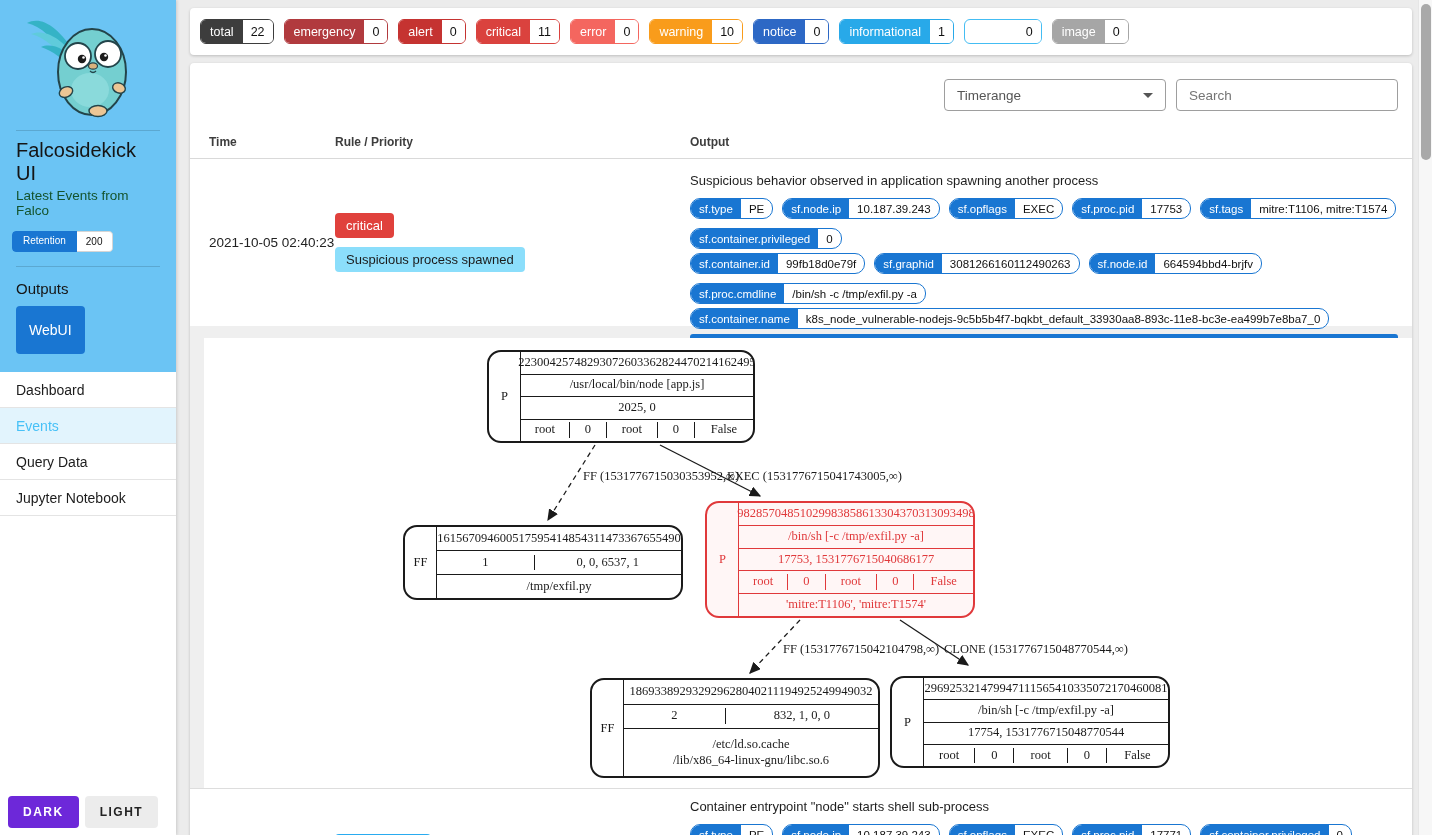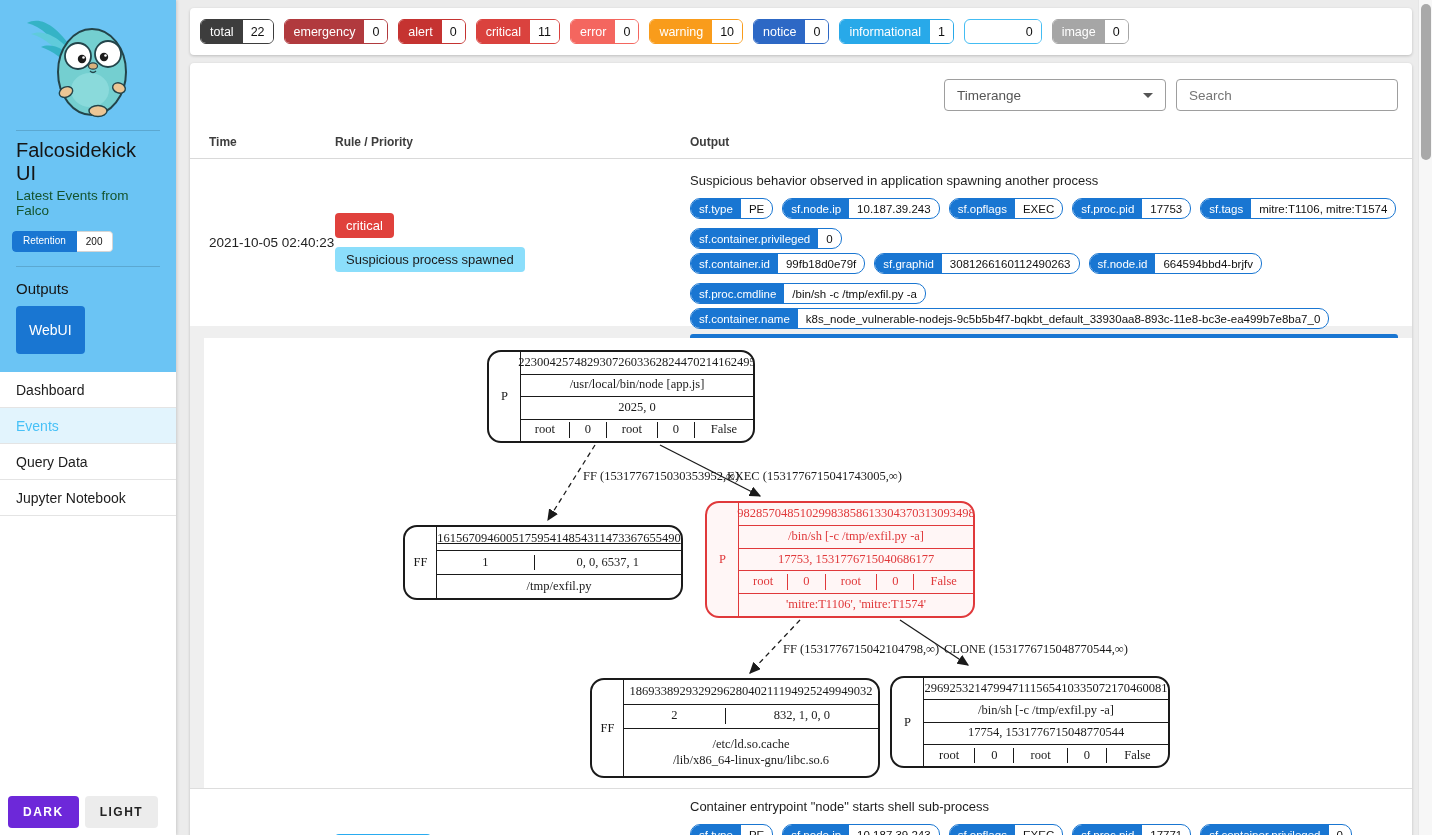--- a/index.html
+++ b/index.html
@@ -286,21 +286,21 @@
             <div class="gbody">
               <div class="grow" style="border-color: rgb(26, 26, 26); flex-grow: 1;">22300425748293072603362824470214162495</div>
               <div class="grow" style="border-color: rgb(26, 26, 26); flex-grow: 1;">/usr/local/bin/node [app.js]</div>
               <div class="grow" style="border-color: rgb(26, 26, 26); flex-grow: 1;">2025, 0</div>
               <div class="grow last cells5" style="border-color: rgb(26, 26, 26);"><div style="border-color: rgb(26, 26, 26);">root</div><div style="border-color: rgb(26, 26, 26);">0</div><div style="border-color: rgb(26, 26, 26);">root</div><div style="border-color: rgb(26, 26, 26);">0</div><div class="lastc" style="border-color: rgb(26, 26, 26);">False</div></div>
             </div>
           </div>
           <div class="gnode" style="left: 199px; top: 187px; width: 280px; height: 75px; border-color: rgb(26, 26, 26); color: rgb(26, 26, 26); background: rgb(255, 255, 255);">
             <div class="gtype" style="border-color: rgb(26, 26, 26);">FF</div>
             <div class="gbody">
-              <div class="grow" style="border-color: rgb(26, 26, 26); flex-grow: 1; text-decoration: underline;">161567094600517595414854311473367655490</div>
+              <div class="grow" style="border-color: rgb(26, 26, 26); flex-grow: 1;">161567094600517595414854311473367655490</div>
               <div class="grow cells2" style="border-color: rgb(26, 26, 26);"><div style="border-color: rgb(26, 26, 26);">1</div><div class="lastc" style="border-color: rgb(26, 26, 26);">0, 0, 6537, 1</div></div>
               <div class="grow last" style="border-color: rgb(26, 26, 26); flex-grow: 1;">/tmp/exfil.py</div>
             </div>
           </div>
           <div class="gnode" style="left: 501px; top: 163px; width: 270px; height: 117px; border-color: rgb(224, 57, 59); color: rgb(224, 57, 59); background: rgb(255, 246, 246);">
             <div class="gtype" style="border-color: rgb(224, 57, 59);">P</div>
             <div class="gbody">
               <div class="grow" style="border-color: rgb(224, 57, 59); flex-grow: 1;">98285704851029983858613304370313093498</div>
               <div class="grow" style="border-color: rgb(224, 57, 59); flex-grow: 1;">/bin/sh [-c /tmp/exfil.py -a]</div>
               <div class="grow" style="border-color: rgb(224, 57, 59); flex-grow: 1;">17753, 1531776715040686177</div>

